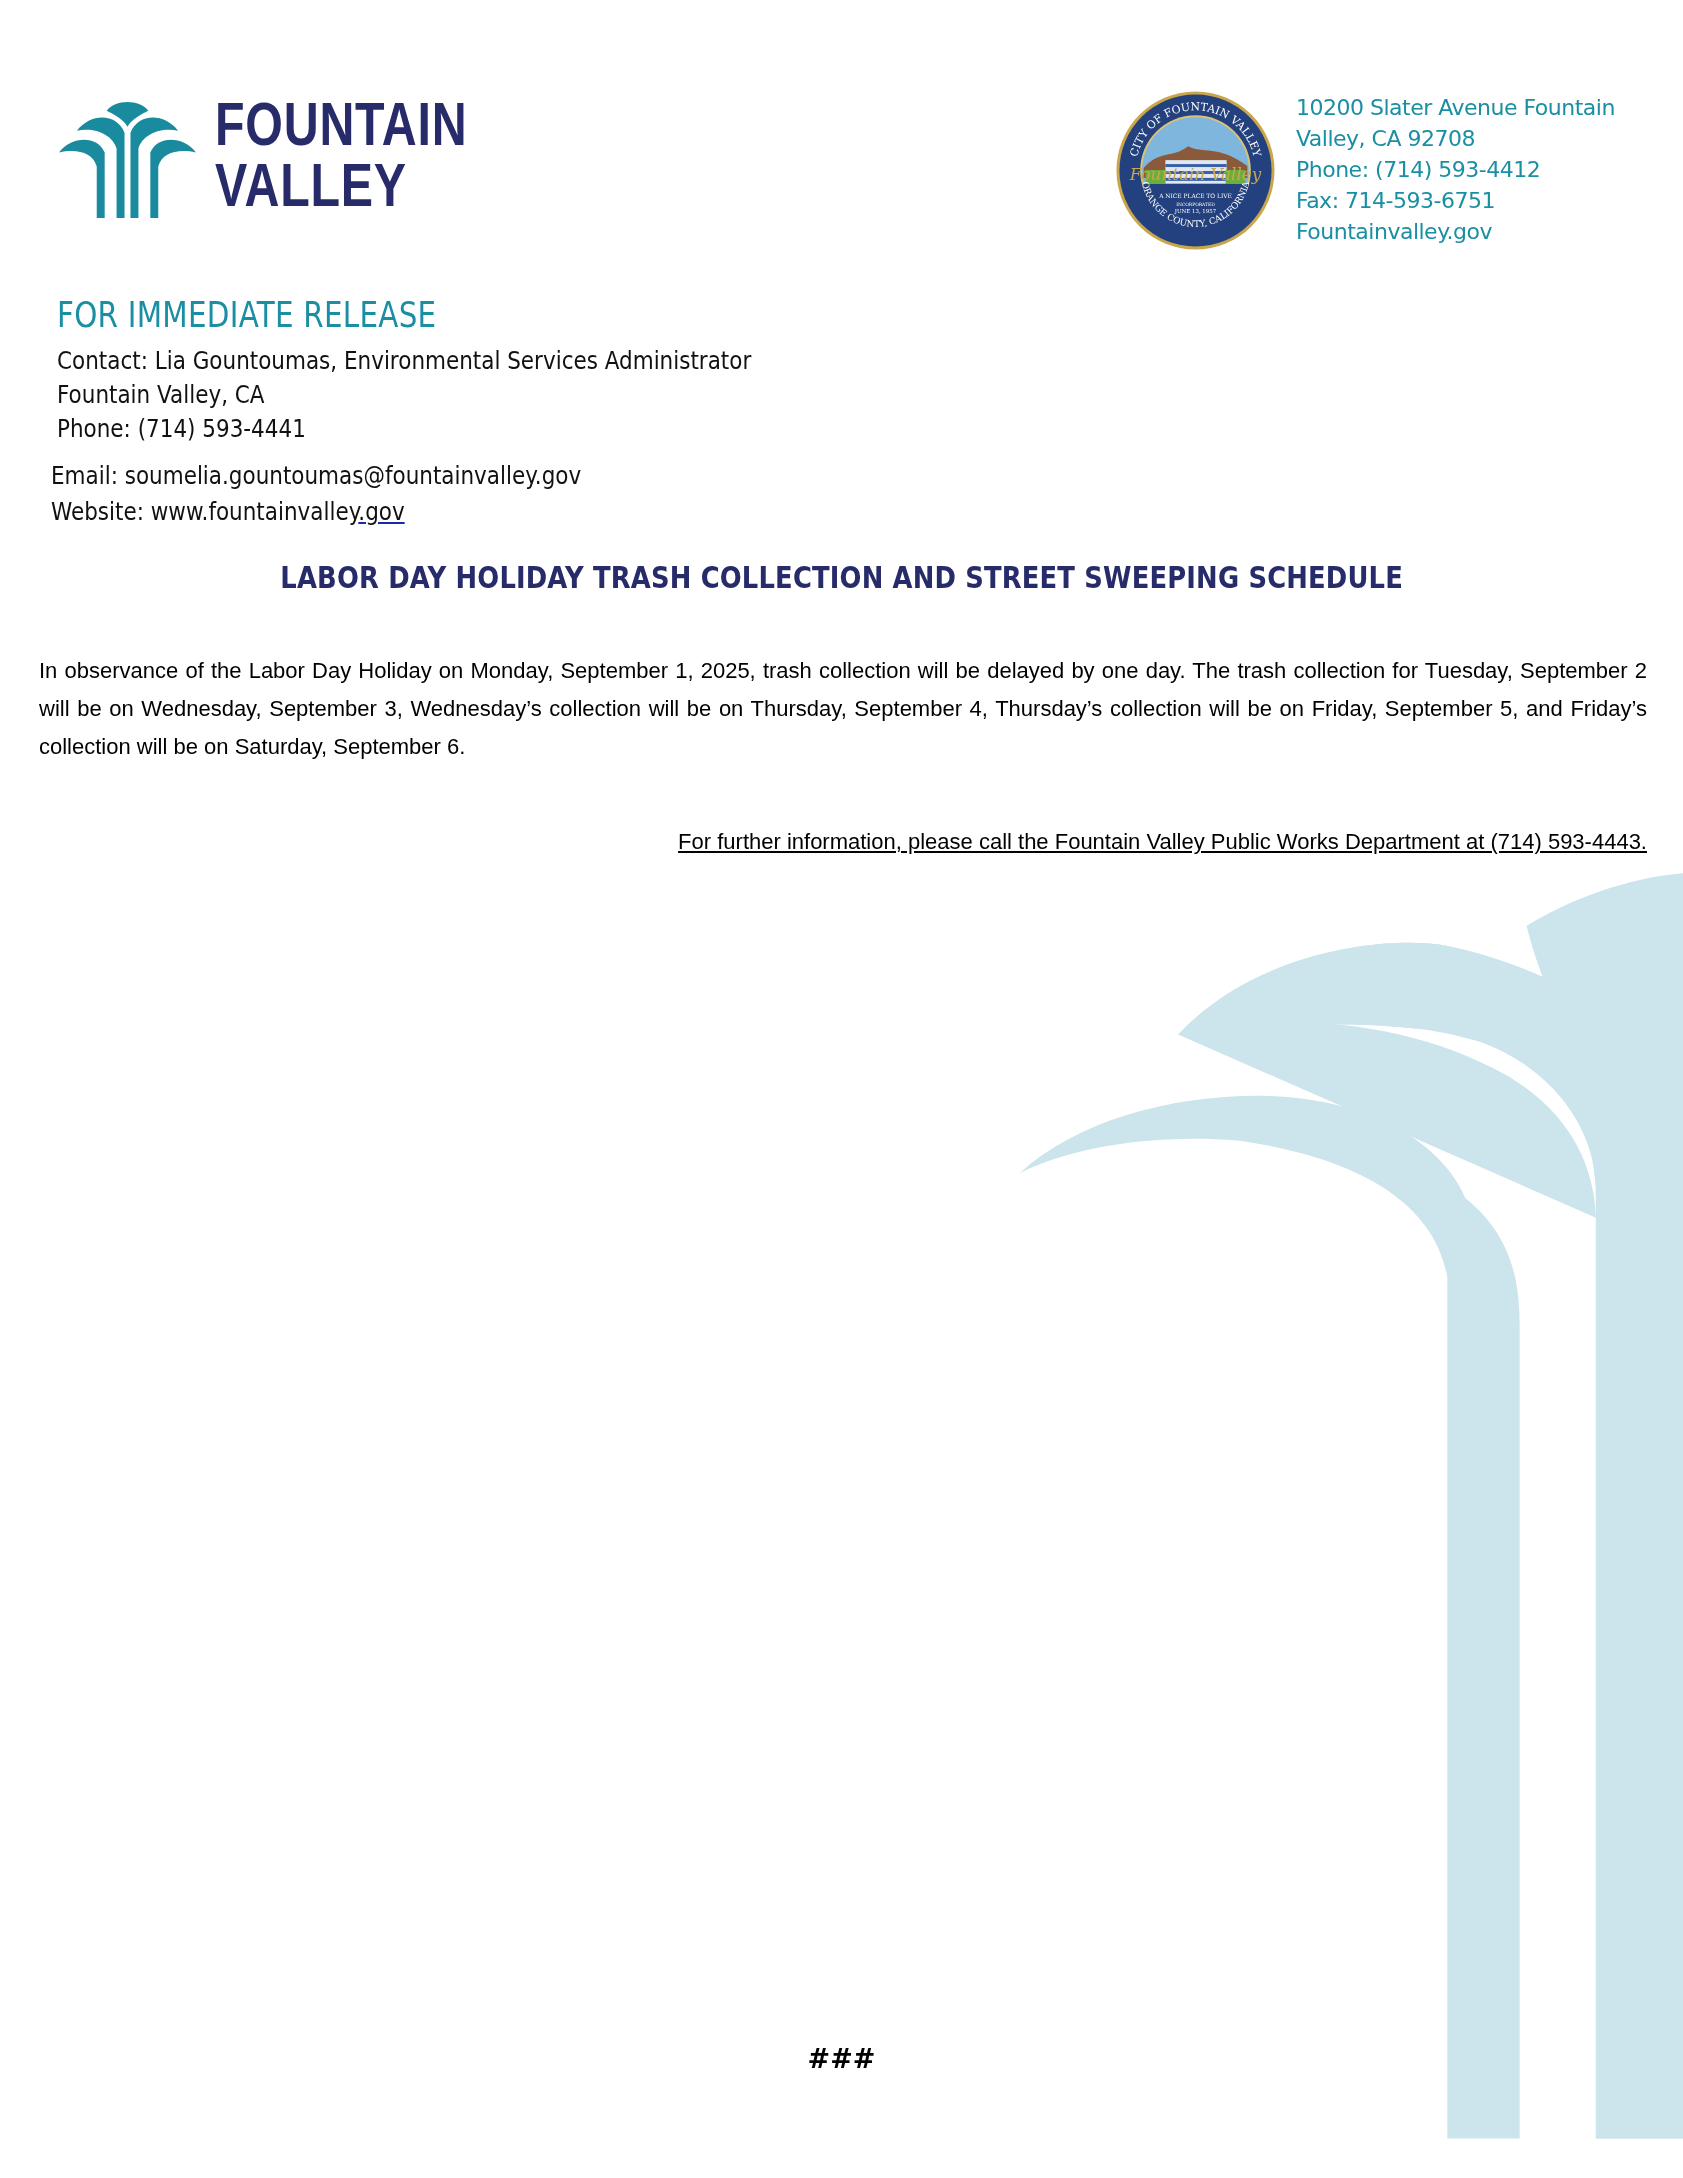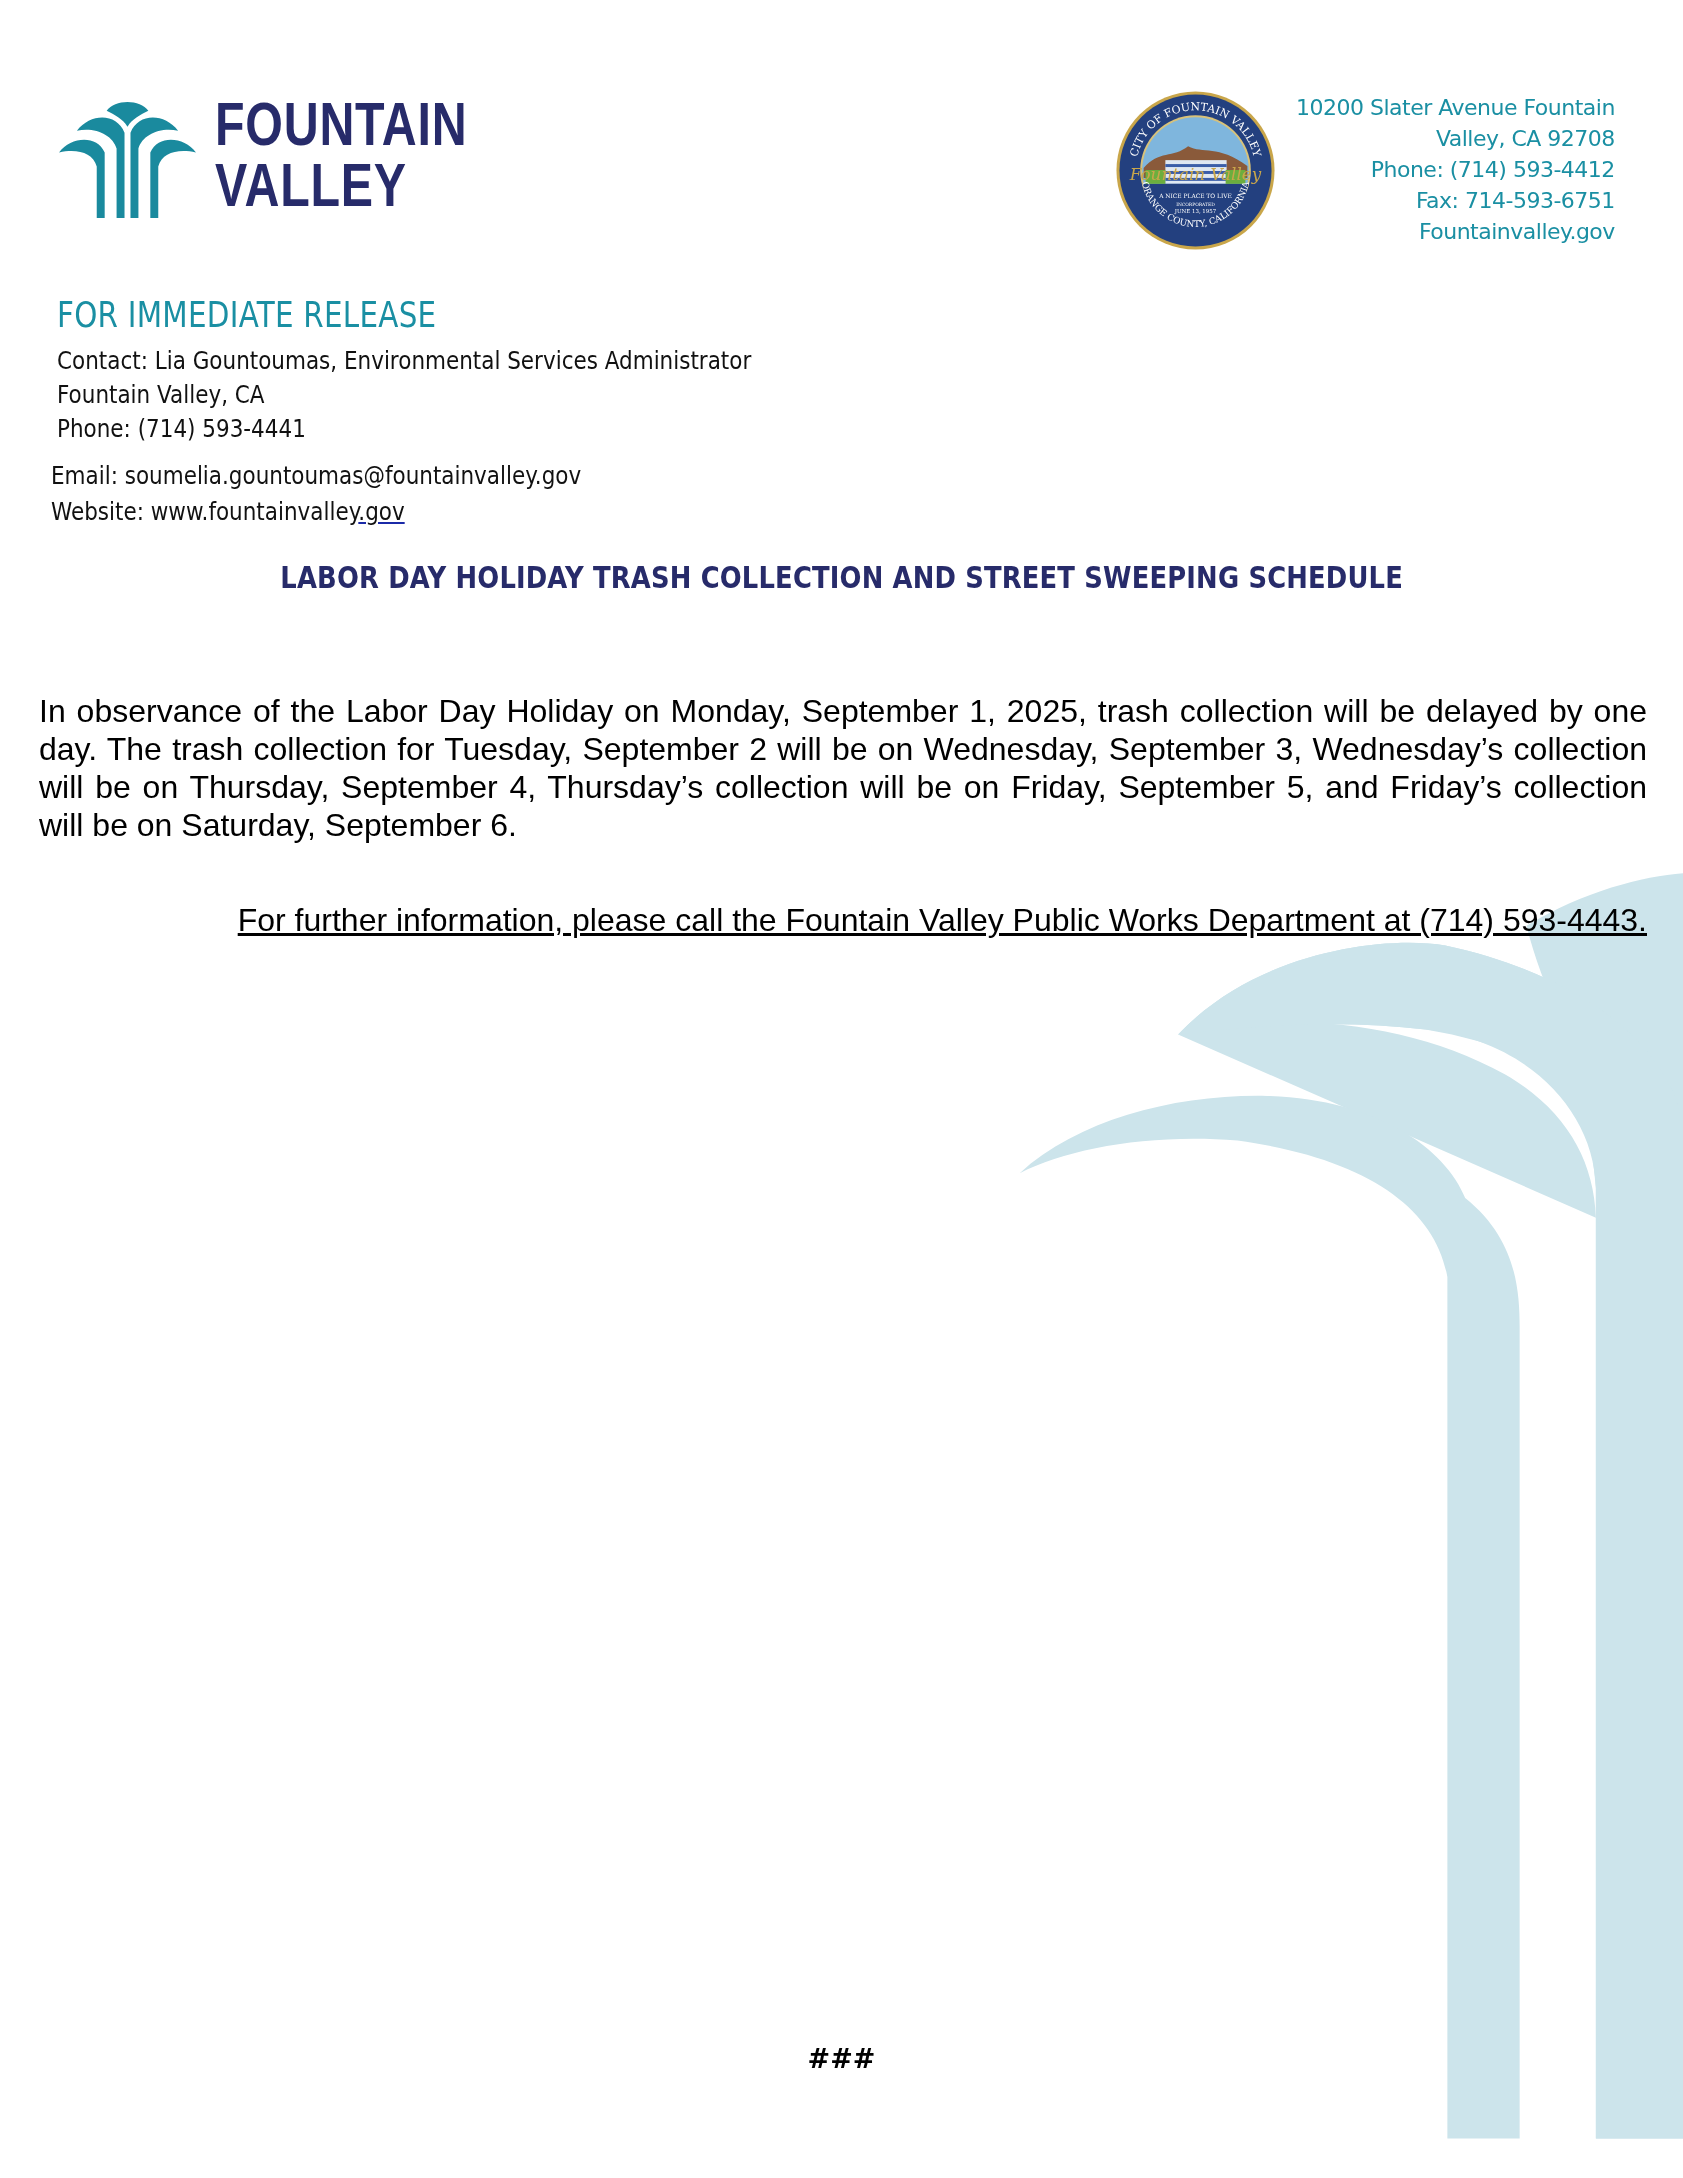--- a/index.html
+++ b/index.html
@@ -8,34 +8,34 @@
 
   .watermark { position: absolute; left: 0; top: 0; width: 1683px; height: 2178px; z-index: 0; }
 
   .logo { position: absolute; left: 57px; top: 91px; width: 416px; height: 129px; z-index: 2; }
   .logo-mark { position: absolute; left: 0; top: 0; width: 141px; height: 129px; }
   .logo-word { position: absolute; left: 158px; top: 2px; font-family: "Liberation Sans", sans-serif; font-weight: 700; color: #272b6a; font-size: 62px; line-height: 61px; transform: scaleX(0.78); transform-origin: left top; letter-spacing: 1px; }
   .logo-word div { white-space: nowrap; }
 
   .seal { position: absolute; left: 1114px; top: 89px; width: 163px; height: 163px; z-index: 2; }
 
-  .address { position: absolute; left: 1296px; top: 92px; font-family: "DejaVu Sans", sans-serif; font-size: 22px; line-height: 31px; color: #1a8fa3; z-index: 2; letter-spacing: -0.5px; text-align: right; }
+  .address { position: absolute; left: 1296px; top: 92px; font-family: "DejaVu Sans", sans-serif; font-size: 22px; line-height: 31px; color: #1a8fa3; z-index: 2; letter-spacing: -0.5px; }
   .address div { white-space: nowrap; }
 
   .release { position: absolute; left: 57px; top: 295px; z-index: 2; }
   .release-title { font-family: "DejaVu Sans", sans-serif; font-size: 35px; color: #1a8fa3; line-height: 40px; transform: scaleX(0.84); transform-origin: left top; white-space: nowrap; font-weight: 400; letter-spacing: 0.3px; }
   .contact { position: absolute; left: 57px; top: 344px; font-family: "DejaVu Sans", sans-serif; font-size: 25px; line-height: 34px; color: #111; z-index: 2; transform: scaleX(0.86); transform-origin: left top; }
   .contact div, .contact2 div { white-space: nowrap; }
   .contact2 { position: absolute; left: 51px; top: 458px; font-family: "DejaVu Sans", sans-serif; font-size: 25px; line-height: 36px; color: #111; z-index: 2; transform: scaleX(0.86); transform-origin: left top; }
   .contact2 .gov { text-decoration: underline; text-decoration-color: #1b2aa8; }
 
   .headline { position: absolute; left: 0; width: 1683px; top: 560px; text-align: center; z-index: 2; }
   .headline span { display: inline-block; font-family: "DejaVu Sans", sans-serif; font-weight: 700; font-size: 30px; color: #272b6a; transform: scaleX(0.86); white-space: nowrap; letter-spacing: 0.2px; }
 
-  .body { position: absolute; left: 39px; width: 1608px; top: 652px; font-family: "Liberation Sans", sans-serif; font-size: 32px; line-height: 38px; color: #000; z-index: 2; margin-top: 40px; }
+  .body { position: absolute; left: 39px; width: 1608px; top: 652px; font-family: "Liberation Sans", sans-serif; font-size: 22px; line-height: 38px; color: #000; z-index: 2; }
   .body p { margin: 0; text-align: justify; }
   .body p.p1 { text-align-last: left; }
   .body p.p2 { margin-top: 38px; }
   .body p.p3 { margin-top: 38px; width: 1549px; }
   .body p.p4 { margin-top: 57px; text-align: right; text-decoration: underline; }
 
   .endmark { position: absolute; left: 0; width: 1683px; top: 2043px; text-align: center; font-family: "DejaVu Sans", sans-serif; font-weight: 700; font-size: 27px; color: #000; z-index: 2; }
 </style>
 </head>
 <body>

